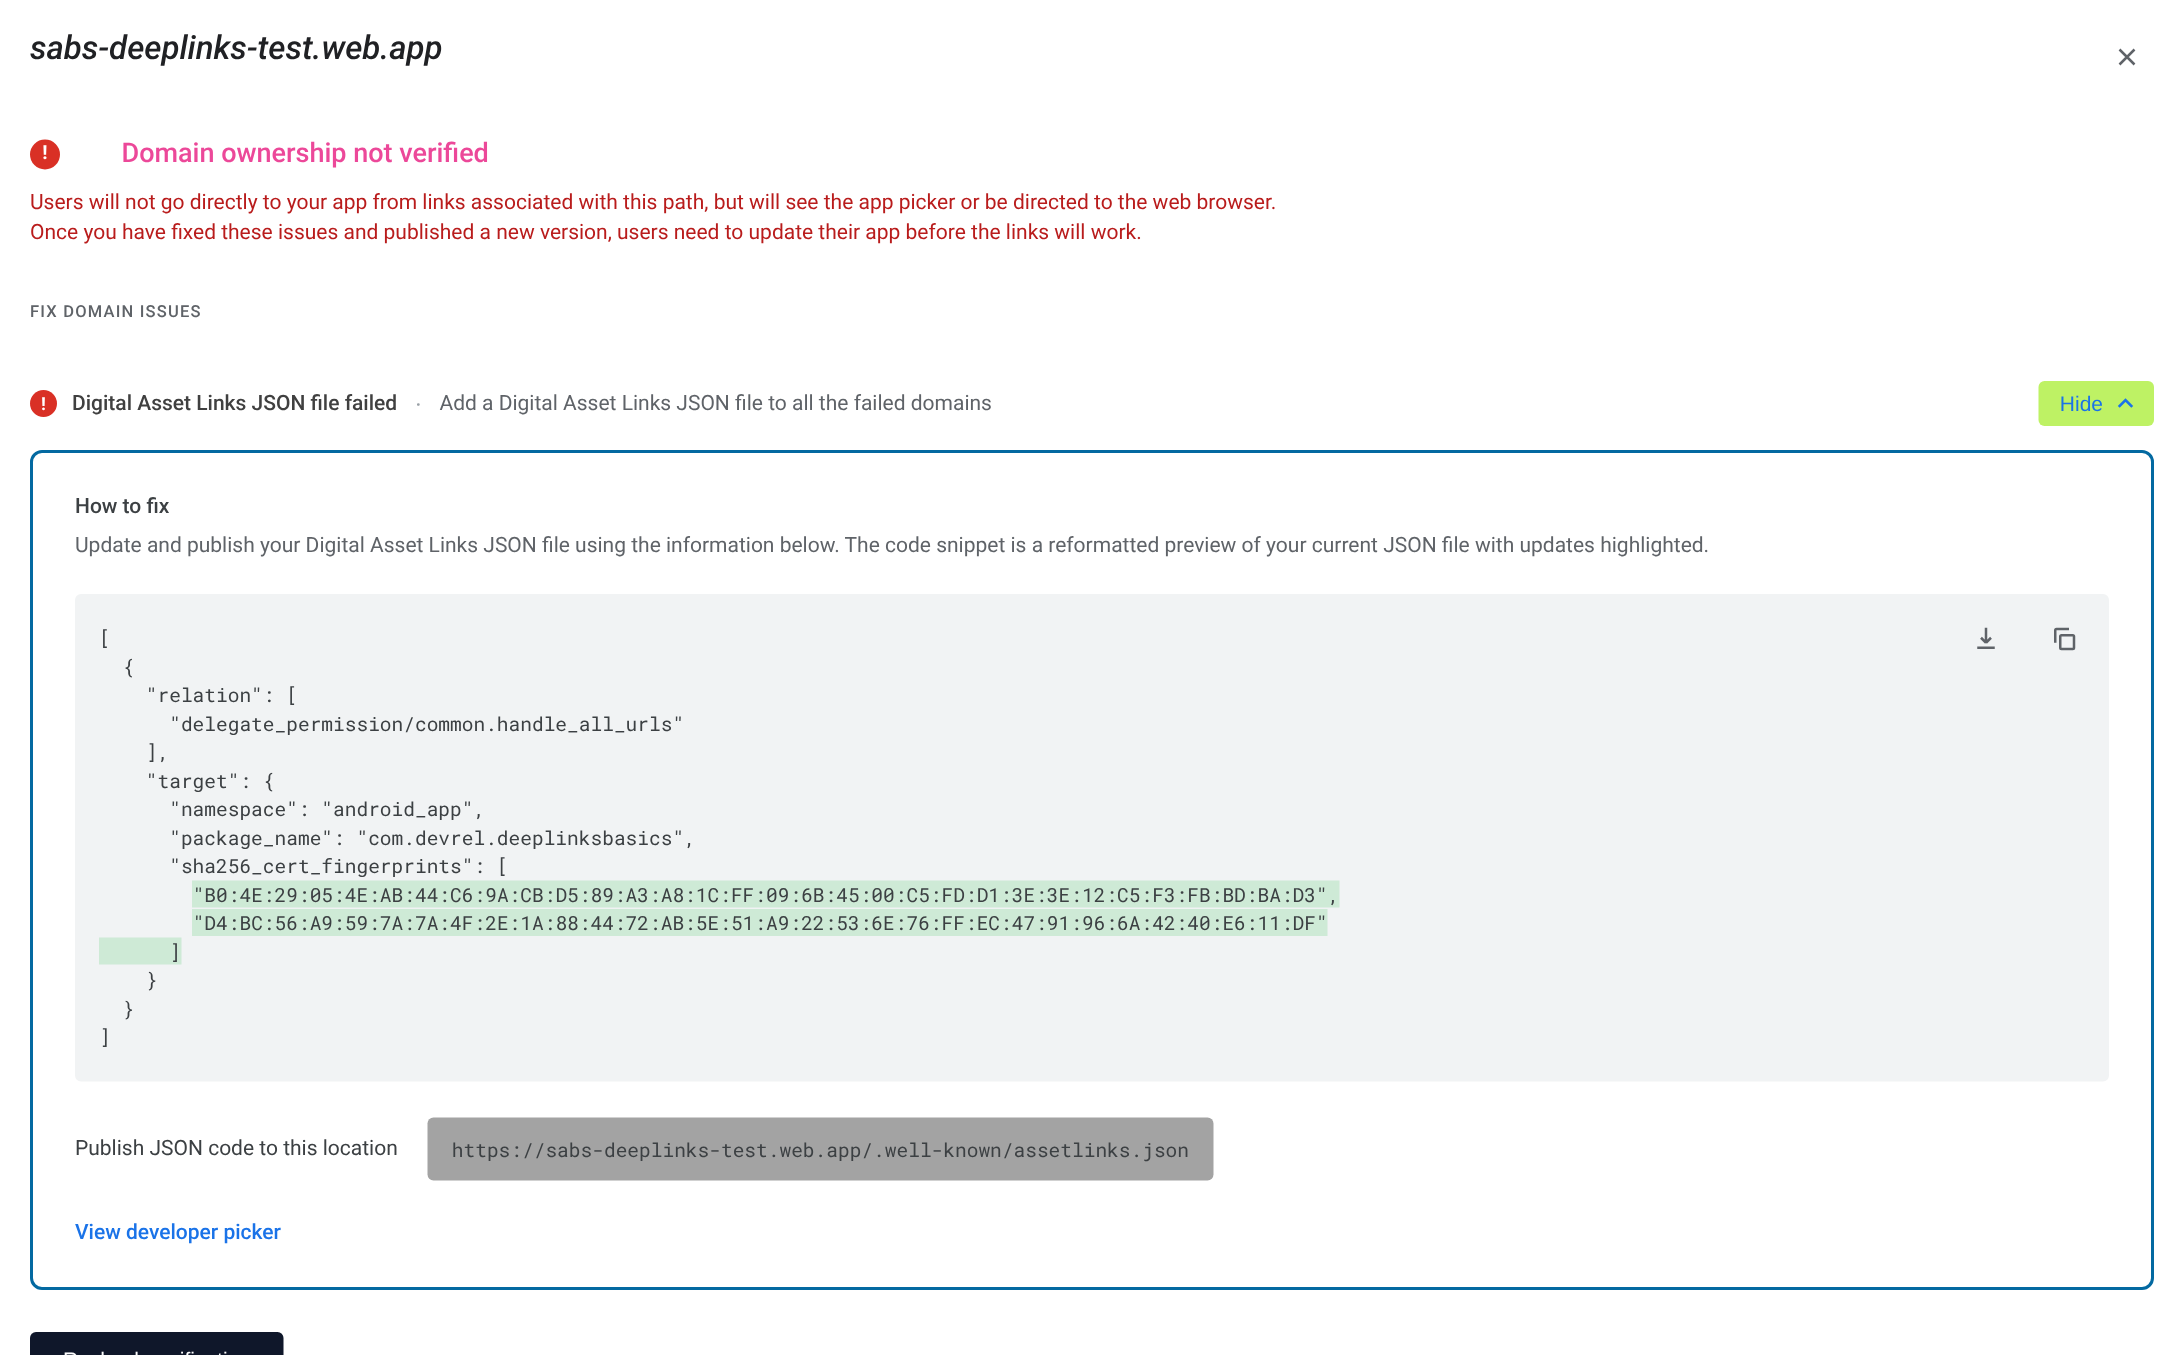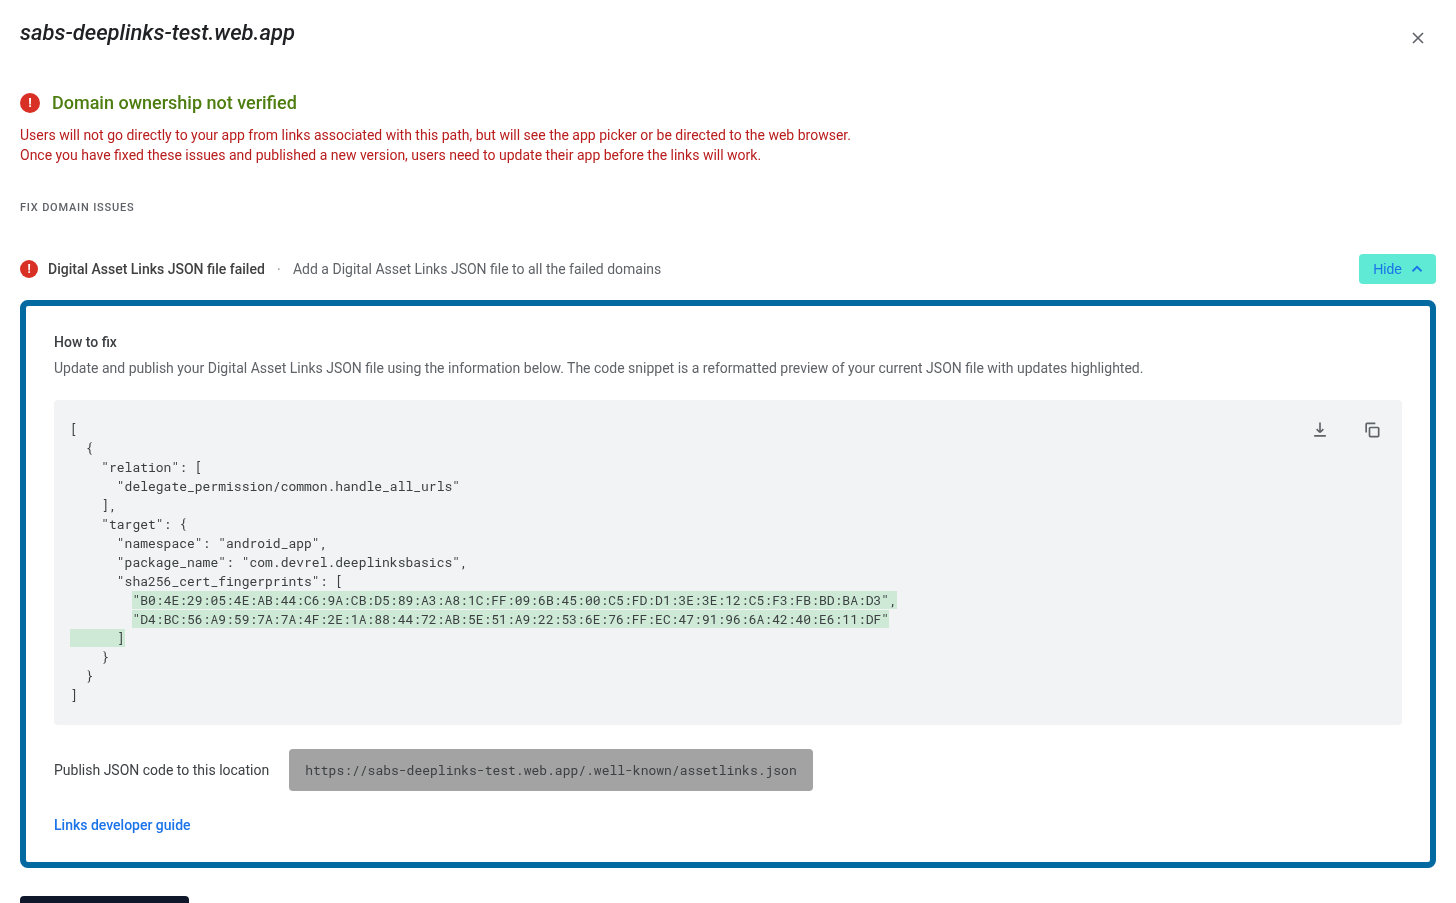--- a/index.html
+++ b/index.html
@@ -45,23 +45,24 @@
       border-radius: 50%;
       display: flex;
       align-items: center;
       justify-content: center;
       color: #fff;
       font-weight: bold;
       font-size: 13px;
       flex-shrink: 0;
     }
     .warning-title {
-      color: #4d7c0f;
+      color: #ec4899;
       font-size: 18px;
       font-weight: 500;
+      margin-left: 29px;
     }
     .warning-desc {
       color: #b91c1c;
       font-size: 14px;
       line-height: 20px;
       max-width: 860px;
       margin-bottom: 36px;
     }
     .section-label {
       font-size: 11px;
@@ -102,34 +103,34 @@
     }
     .dot-sep {
       color: #9aa0a6;
       margin: 0 2px;
     }
     .issue-hint {
       font-size: 14px;
       color: #5f6368;
     }
     .hide-btn {
-      background: #5eead4;
+      background: #bef264;
       border: none;
       border-radius: 4px;
       padding: 6px 10px 6px 14px;
       cursor: pointer;
       color: #1a73e8;
       font-size: 14px;
       font-weight: 500;
       display: flex;
       align-items: center;
       gap: 6px;
     }
     .card {
-      border: 6px solid #0369a1;
+      border: 2px solid #0369a1;
       border-radius: 8px;
       padding: 28px;
       margin-bottom: 28px;
     }
     .howto-title {
       font-size: 14px;
       font-weight: 500;
       color: #3c4043;
       margin-bottom: 10px;
     }
@@ -267,19 +268,19 @@
 <span class="hl">      ]</span>
 <span>    }</span>
 <span>  }</span>
 <span>]</span></div>
 
   <div class="publish-row">
     <span class="publish-label">Publish JSON code to this location</span>
     <span class="publish-url">https://sabs-deeplinks-test.web.app/.well-known/assetlinks.json</span>
   </div>
 
-  <a class="dev-guide-link">Links developer guide</a>
+  <a class="dev-guide-link">View developer picker</a>
 </div>
 
 <button class="primary-btn">Recheck verification</button>
 
 
 
 
 </body></html>

